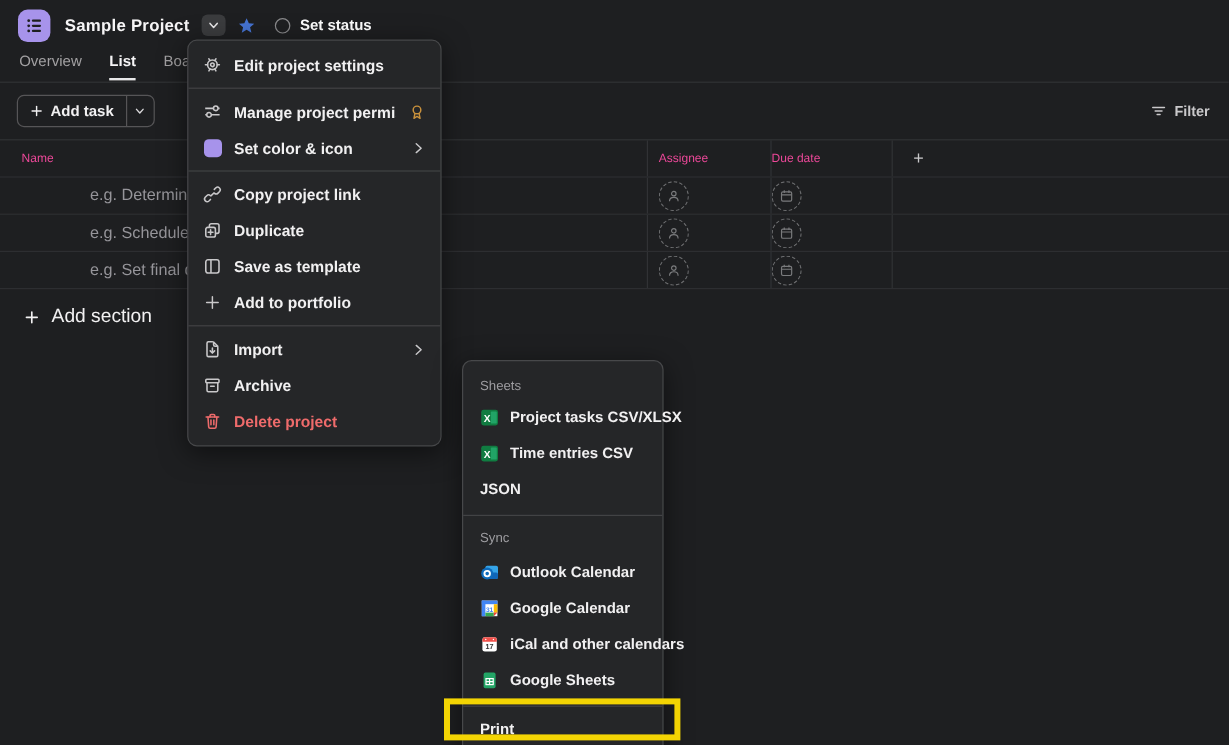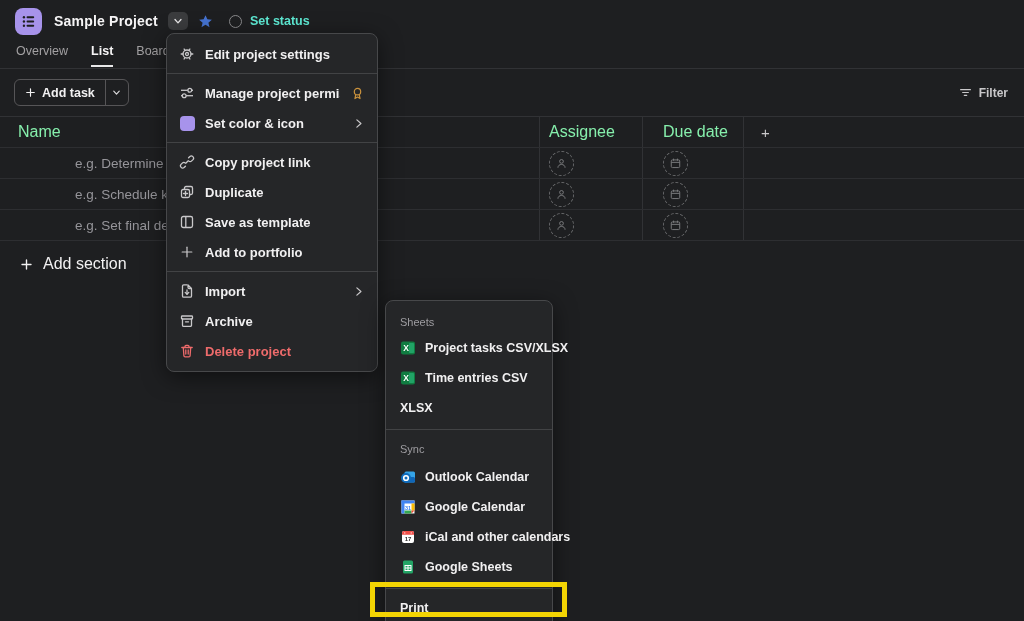--- a/index.html
+++ b/index.html
@@ -13,21 +13,21 @@
   
   .header { border-bottom:1px solid #313235; }
   .header-top { display:flex; align-items:center; height:42px; padding-left:15px; }
   .proj-icon { width:27px; height:27px; border-radius:8px; background:#A793EB;
     display:flex; align-items:center; justify-content:center; }
   .proj-title { font-size:14px; font-weight:700; color:#f6f5f6; margin-left:12px; letter-spacing:.2px; }
   .title-chevron-btn { margin-left:10px; width:20px; height:18px; border-radius:5px;
     background:#3b3c3e; display:flex; align-items:center; justify-content:center; border:none; cursor:pointer; }
   .star-btn { margin-left:8px; background:none; border:none; cursor:pointer; padding:2px; }
   .status-btn { margin-left:14px; display:flex; align-items:center; gap:8px;
-    background:none; border:none; color:#5eead4; font-size:12.5px; font-weight:600; cursor:pointer; }
+    background:none; border:none; color:#ffffff; font-size:12.5px; font-weight:600; cursor:pointer; }
   .status-circle { width:13px; height:13px; border:1.5px solid #8a8a8c; border-radius:50%; }
   .tabs { display:flex; align-items:center; gap:23px; height:26px; padding-left:16px; }
   .tab { font-size:12.5px; color:#a2a0a2; padding-bottom:7px; border-bottom:2px solid transparent; cursor:pointer; }
   .tab.active { color:#f6f5f6; font-weight:700; border-bottom-color:#e8e8e9; }
 
   
   .toolbar { height:48px; display:flex; align-items:center; justify-content:space-between;
     padding:0 16px 0 14px; border-bottom:1px solid #313235; }
   .add-task { display:flex; align-items:stretch; height:27px; border:1px solid #565557;
     border-radius:6px; overflow:hidden; background:transparent; }
@@ -35,33 +35,33 @@
     font-size:12.5px; font-weight:600; background:none; border:none; cursor:pointer; }
   .add-task-caret { width:23px; display:flex; align-items:center; justify-content:center;
     border-left:1px solid #565557; background:none; border-top:none; border-right:none; border-bottom:none; cursor:pointer; }
   .filter-btn { display:flex; align-items:center; gap:7px; color:#c9c8ca; font-size:12px;
     font-weight:600; background:none; border:none; cursor:pointer; }
 
   
   .grid-row { display:flex; border-bottom:1px solid #2d2e31; height:31px; align-items:center; }
   .col-name { width:539px; padding-left:18px; }
   .col-assignee { width:103px; border-left:1px solid #313235; padding-left:9px; height:100%; display:flex; align-items:center; }
-  .col-due { width:101px; border-left:1px solid #313235; padding-left:20px; height:100%; display:flex; align-items:center; }
+  .col-due { width:101px; border-left:1px solid #313235; padding-left:0; height:100%; display:flex; align-items:center; }
   .col-add { flex:1; border-left:1px solid #313235; padding-left:17px; height:100%; display:flex; align-items:center; }
-  .th { font-size:16px; color:#86efac; font-weight:400; }
+  .th { font-size:10px; color:#ec4899; font-weight:400; }
   .task-name { font-size:13.5px; color:#96959a; padding-left:57px; white-space:nowrap; }
   .placeholder-circle { width:25px; height:25px; border:1px dashed #6a6b6d; border-radius:50%;
     display:flex; align-items:center; justify-content:center; cursor:pointer; background:none; }
   .add-section { display:flex; align-items:center; gap:10px; margin:14px 0 0 20px;
     color:#f2f1f2; font-size:16px; font-weight:500; background:none; border:none; cursor:pointer; }
 
   
   .menu { position:absolute; background:#252628; border:1px solid #47484a; border-radius:8px;
     box-shadow:0 5px 22px rgba(0,0,0,.5); z-index:10; }
-  .main-menu { left:166px; top:33px; width:212px; padding:5px 0; }
+  .main-menu { left:156px; top:33px; width:212px; padding:5px 0; }
   .menu-item { display:flex; align-items:center; height:30px; padding:0 12px; gap:10px;
     font-size:13px; font-weight:600; color:#f1f0f1; cursor:pointer; }
   .menu-item .mi-icon { width:16px; height:16px; flex:none; display:flex; align-items:center; justify-content:center; }
   .menu-item .mi-label { flex:1; white-space:nowrap; overflow:hidden; }
   .menu-item.highlighted { background:#3e3f41; }
   .menu-item.danger { color:#ee6b6b; }
   .menu-sep { height:1px; background:#424345; margin:4px 0; }
   .swatch { width:15px; height:15px; background:#A793EB; border-radius:4px; }
 
   .submenu { left:385px; top:300px; width:168px; padding:10px 0 6px 0; }
@@ -408,21 +408,21 @@
     <span class="bi">
       <svg width="16" height="16" viewBox="0 0 16 16">
           <rect x="1" y="1.5" width="14" height="13" rx="2" fill="#107C41"></rect>
           <rect x="9" y="3" width="5" height="10" rx="0.8" fill="#21A366"></rect>
           <text x="6" y="11.3" font-size="8.5" font-weight="bold" fill="#fff" text-anchor="middle" font-family="Liberation Sans, sans-serif">X</text>
         </svg>
     </span>
     <span>Time entries CSV</span>
   </div>
   <div class="sub-item">
-    <span>XLSX</span>
+    <span>JSON</span>
   </div>
   <div class="menu-sep" style="margin:6px 0;"></div>
   <div class="sub-label" style="height:26px;">Sync</div>
   <div class="sub-item">
     <span class="bi">
       <svg width="16" height="16" viewBox="0 0 16 16">
           <rect x="4.5" y="2.5" width="10.5" height="11" rx="1.5" fill="#35A4E8"></rect>
           <rect x="4.5" y="8" width="10.5" height="5.5" rx="1.5" fill="#1066B8"></rect>
           <circle cx="6" cy="9" r="5" fill="#0F6CBD"></circle>
           <circle cx="6" cy="9" r="2.3" fill="none" stroke="#fff" stroke-width="1.6"></circle>

